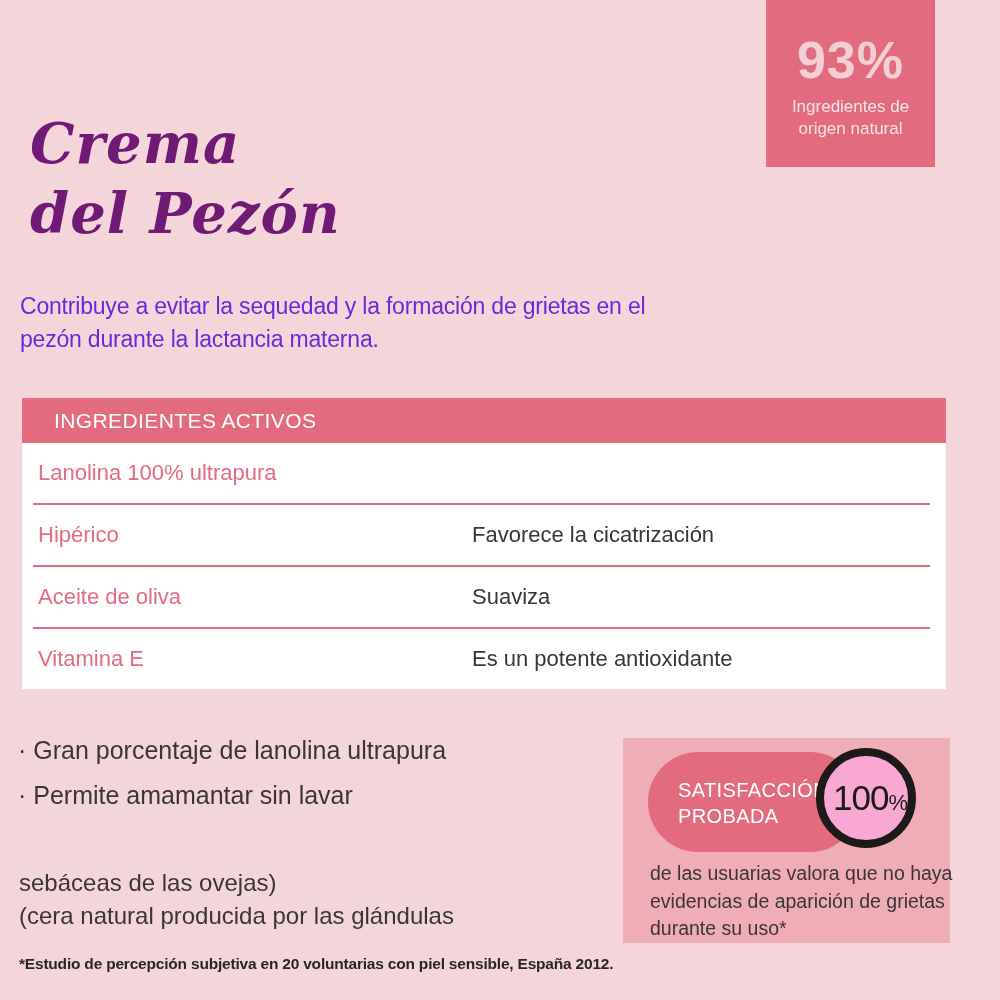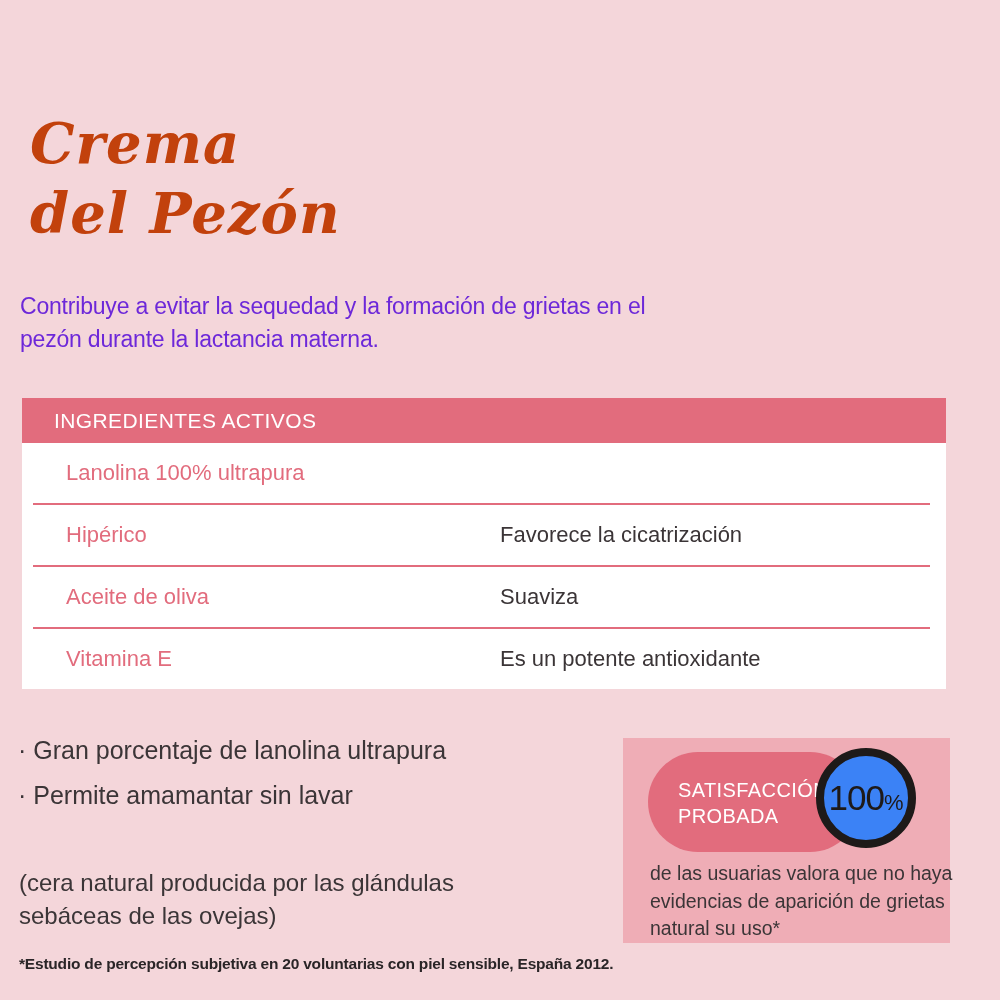--- a/index.html
+++ b/index.html
@@ -5,63 +5,70 @@
   html,body{margin:0;padding:0;}
   body{width:1000px;height:1000px;background:#f4d6da;font-family:"Liberation Sans",sans-serif;}
   .page{position:relative;width:1000px;height:1000px;background:#f4d6da;overflow:hidden;}
 
   
   .badge{position:absolute;left:766px;top:0;width:169px;height:167px;background:#e26c7d;text-align:center;}
   .badge-value{position:absolute;top:34px;left:0;right:0;font-size:52px;line-height:52px;font-weight:bold;color:#f3ced5;letter-spacing:1px;}
   .badge-caption{position:absolute;top:96px;left:0;right:0;font-size:17px;line-height:22px;color:#f9e3e6;}
 
   
-  .title{position:absolute;left:30px;top:108px;font-family:"DejaVu Serif",serif;font-style:italic;font-weight:bold;font-size:56px;line-height:70px;color:#c2410c;letter-spacing:1px;}
+  .title{position:absolute;left:30px;top:108px;font-family:"DejaVu Serif",serif;font-style:italic;font-weight:bold;font-size:56px;line-height:70px;color:#701a75;letter-spacing:1px;}
 
   
   .intro{position:absolute;left:20px;top:290px;font-size:23px;line-height:33px;color:#6d28d9;letter-spacing:-0.2px;}
   .intro div{white-space:nowrap;}
 
   
   .table{position:absolute;left:22px;top:398px;width:924px;}
   .thead{display:flex;height:45px;background:#e26c7d;color:#ffffff;align-items:center;font-size:21px;letter-spacing:0.4px;}
   .th1{width:434px;padding-left:32px;}
   .th2{flex:1;}
   .tbody{background:#ffffff;}
-  .trow{display:flex;height:60px;align-items:center;font-size:22px;padding-left:28px;}
+  .trow{display:flex;height:60px;align-items:center;font-size:22px;}
   .td1{width:434px;padding-left:16px;color:#e26c7d;}
   .td2{flex:1;color:#3b3537;}
   .divider{height:2px;background:#e26c7d;margin:0 16px 0 11px;}
 
   
   .bullets{position:absolute;left:18px;top:736px;font-size:25px;color:#3b3537;}
   .bullet-line{margin-bottom:16px;white-space:nowrap;}
 
   
   .note{position:absolute;left:19px;top:866px;font-size:24px;line-height:33px;color:#3b3537;}
   .note div{white-space:nowrap;}
 
   
   .sat-box{position:absolute;left:623px;top:738px;width:327px;height:205px;background:#efadb6;}
   .sat-pill{position:absolute;left:25px;top:14px;width:212px;height:100px;border-radius:50px;background:#e26c7d;}
   .sat-pill-label{position:absolute;left:30px;top:25px;font-size:20px;line-height:26px;color:#ffffff;letter-spacing:0.4px;}
-  .sat-circle{position:absolute;left:193px;top:10px;width:84px;height:84px;border-radius:50%;border:8px solid #1e1a19;background:#3b82f6;display:flex;align-items:center;justify-content:center;z-index:2;}
+  .sat-circle{position:absolute;left:193px;top:10px;width:84px;height:84px;border-radius:50%;border:8px solid #1e1a19;background:#f9a8d4;display:flex;align-items:center;justify-content:flex-end;z-index:2;}
   .sat-value{font-size:35px;color:#1e1a19;letter-spacing:-1px;}
   .sat-unit{font-size:22px;letter-spacing:0;}
   .sat-desc{position:absolute;left:27px;top:122px;font-size:19.5px;line-height:27.5px;color:#3b3537;}
   .sat-desc div{white-space:nowrap;}
 
   
   .footnote{position:absolute;left:19px;top:955px;font-size:15.5px;font-weight:bold;color:#2a2527;letter-spacing:-0.2px;white-space:nowrap;}
 </style>
 </head>
 <body>
 
 <div class="page">
 
+  <div class="badge">
+    <div class="badge-value">93%</div>
+    <div class="badge-caption">
+      <div>Ingredientes de</div>
+      <div>origen natural</div>
+    </div>
+  </div>
 
   <div class="title">
     <div>Crema</div>
     <div>del Pezón</div>
   </div>
 
   <div class="intro">
     <div>Contribuye a evitar la sequedad y la formación de grietas en el</div>
     <div>pezón durante la lactancia materna.</div>
   </div>
@@ -91,36 +98,36 @@
       </div>
     </div>
   </div>
 
   <div class="bullets">
     <div class="bullet-line">· Gran porcentaje de lanolina ultrapura</div>
     <div class="bullet-line">· Permite amamantar sin lavar</div>
   </div>
 
   <div class="note">
+    <div>sebáceas de las ovejas)</div>
     <div>(cera natural producida por las glándulas</div>
-    <div>sebáceas de las ovejas)</div>
   </div>
 
   <div class="sat-box">
     <div class="sat-pill">
       <div class="sat-pill-label">
         <div>SATISFACCIÓN</div>
         <div>PROBADA</div>
       </div>
     </div>
     <div class="sat-circle">
       <div class="sat-value"><span>100</span><span class="sat-unit">%</span></div>
     </div>
     <div class="sat-desc">
       <div>de las usuarias valora que no haya</div>
       <div>evidencias de aparición de grietas</div>
-      <div>natural su uso*</div>
+      <div>durante su uso*</div>
     </div>
   </div>
 
   <div class="footnote">*Estudio de percepción subjetiva en 20 voluntarias con piel sensible, España 2012.</div>
 
 </div>
 
 </body></html>

